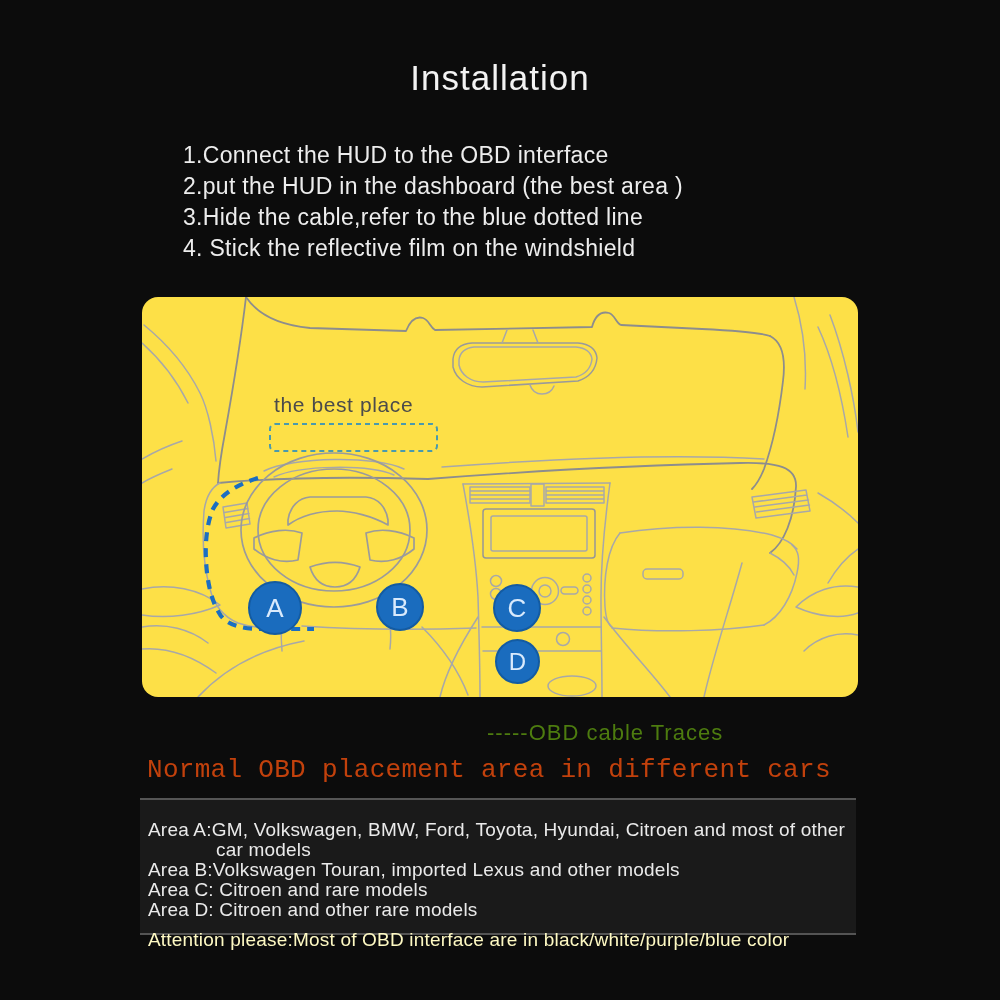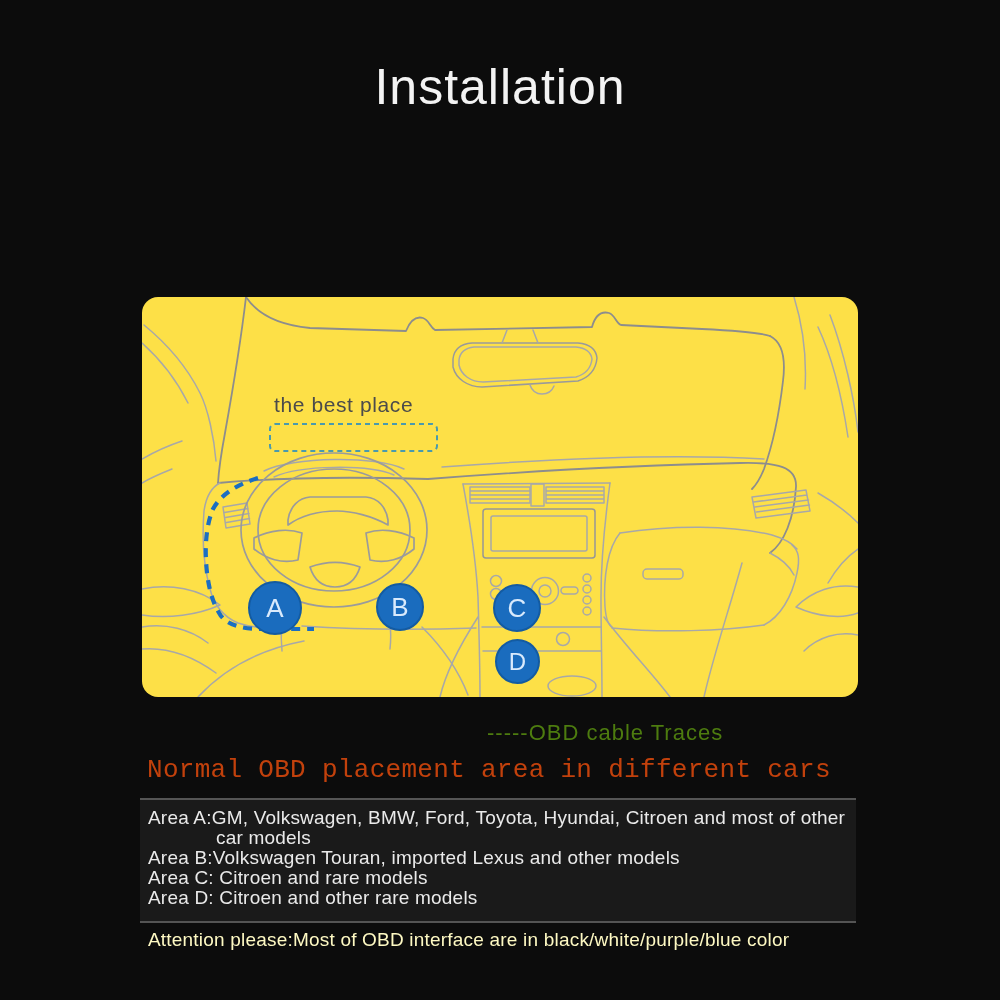--- a/index.html
+++ b/index.html
@@ -1,20 +1,20 @@
 <!DOCTYPE html>
 <html><head>
 <meta charset="utf-8">
 <style>
   html,body{margin:0;padding:0;background:#0c0c0c;}
   .stage{position:relative;width:1000px;height:1000px;overflow:hidden;
          font-family:"Liberation Sans",sans-serif;background:#0c0c0c;}
 
   .title{position:absolute;top:58px;left:0;width:1000px;text-align:center;
-         font-size:50px;font-weight:300;letter-spacing:1px;color:#f3f3f3;margin:0;}
+         font-size:35px;font-weight:300;letter-spacing:1px;color:#f3f3f3;margin:0;}
 
   .instructions{position:absolute;left:183px;top:140px;margin:0;padding:0;list-style:none;
                 font-size:23px;line-height:31px;color:#ededed;letter-spacing:.3px;font-weight:400;}
 
   .panel{position:absolute;left:142px;top:297px;width:716px;height:400px;
          background:#fde047;border-radius:16px;overflow:hidden;}
   .panel svg{position:absolute;left:0;top:0;}
 
   .best-place{position:absolute;left:132px;top:96px;font-size:21px;color:#4b4b4b;
               letter-spacing:.6px;}
@@ -28,34 +28,40 @@
   .marker-d{left:353px;top:342px;width:45px;height:45px;font-size:24px;}
 
   .legend{position:absolute;left:487px;top:720px;font-size:22px;color:#4d7c0f;
           letter-spacing:1px;}
 
   .placement-heading{position:absolute;left:147px;top:755px;margin:0;font-size:26px;
                      font-weight:400;color:#c2410c;letter-spacing:.3px;font-family:Liberation Mono, monospace;}
 
   .area-block{position:absolute;left:140px;top:798px;width:716px;box-sizing:border-box;
               background:#1a1a1a;border-top:2px solid #555;border-bottom:2px solid #545454;
-              padding:8px 0 13px 8px;}
+              padding:20px 0 13px 8px;}
   .area-item{width:648px;font-size:19px;line-height:20px;color:#eaeaea;
              padding-left:68px;text-indent:-68px;letter-spacing:.2px;}
 
   .attention{position:absolute;left:148px;top:929px;font-size:19px;color:#fef9c3;
              letter-spacing:.2px;}
 </style>
 </head>
 <body>
 
 <div class="stage">
 
   <h1 class="title">Installation</h1>
 
+  <ol class="instructions">
+    <li>1.Connect the HUD to the OBD interface</li>
+    <li>2.put the HUD in the dashboard (the best area )</li>
+    <li>3.Hide the cable,refer to the blue dotted line</li>
+    <li>4. Stick the reflective film on the windshield</li>
+  </ol>
 
   <div class="panel">
     <svg width="716" height="400" viewBox="0 0 716 400">
       <g fill="none" stroke="#a8a8a8" stroke-width="1.5" stroke-linecap="round" stroke-linejoin="round">
 
         <path stroke="#8d8d8d" stroke-width="1.8" d="M104,0 C116,18 136,28 168,31 L264,34 C268,24 274,19 281,21 C287,23 288,30 293,33 L450,30 C453,19 459,14 467,16 C473,18 474,26 479,28 L560,32 C600,34 620,36 628,39"></path>
 
         <path stroke="#8d8d8d" stroke-width="1.8" d="M628,39 C640,45 644,60 641,84 C637,118 630,150 622,172 C618,182 614,188 610,192"></path>
 
         <path stroke="#8d8d8d" stroke-width="1.8" d="M104,0 C100,34 92,86 83,136 C80,152 77,170 76,186"></path>

